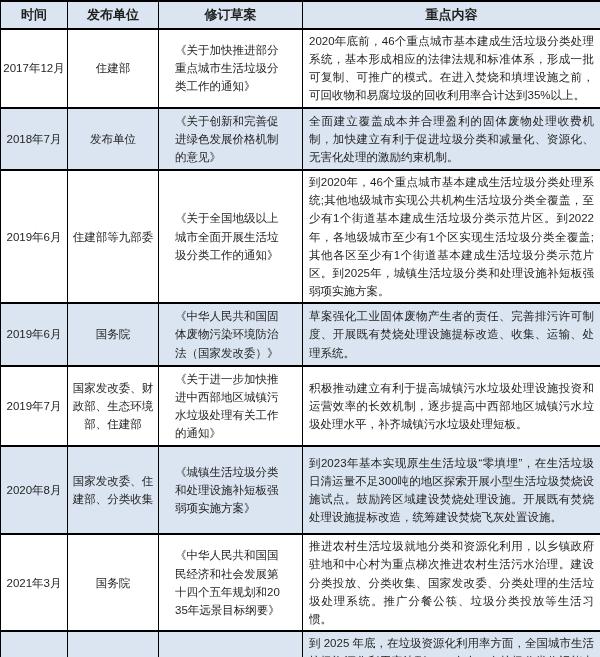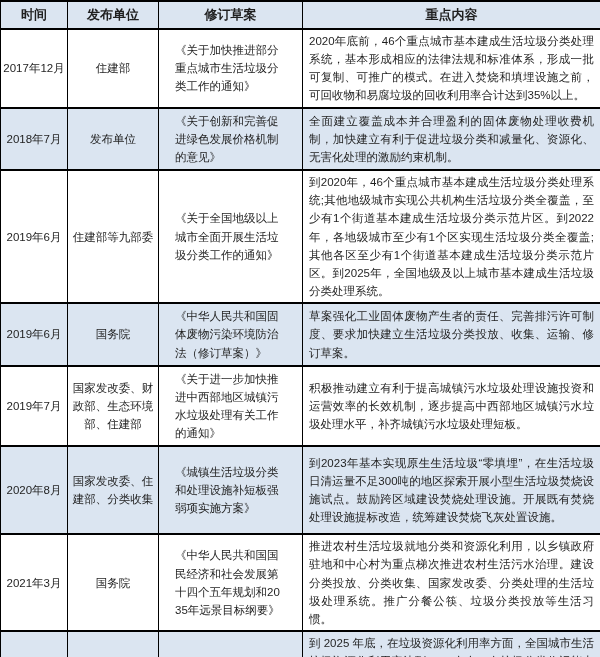--- a/index.html
+++ b/index.html
@@ -89,27 +89,27 @@
     <tr class="r1 alt">
       <td class="time">2018年7月</td>
       <td class="unit">发布单位</td>
       <td class="policy">《关于创新和完善促进绿色发展价格机制的意见》</td>
       <td class="content">全面建立覆盖成本并合理盈利的固体废物处理收费机制，加快建立有利于促进垃圾分类和减量化、资源化、无害化处理的激励约束机制。</td>
     </tr>
     <tr class="r2">
       <td class="time">2019年6月</td>
       <td class="unit">住建部等九部委</td>
       <td class="policy">《关于全国地级以上城市全面开展生活垃圾分类工作的通知》</td>
-      <td class="content">到2020年，46个重点城市基本建成生活垃圾分类处理系统;其他地级城市实现公共机构生活垃圾分类全覆盖，至少有1个街道基本建成生活垃圾分类示范片区。到2022年，各地级城市至少有1个区实现生活垃圾分类全覆盖;其他各区至少有1个街道基本建成生活垃圾分类示范片区。到2025年，全国地级及以上城市基本建成生活垃圾分类处理系统。</td>
+      <td class="content">到2020年，46个重点城市基本建成生活垃圾分类处理系统;其他地级城市实现公共机构生活垃圾分类全覆盖，至少有1个街道基本建成生活垃圾分类示范片区。到2022年，各地级城市至少有1个区实现生活垃圾分类全覆盖;其他各区至少有1个街道基本建成生活垃圾分类示范片区。到2025年，城镇生活垃圾分类和处理设施补短板强弱项实施方案。</td>
     </tr>
     <tr class="r3 alt">
       <td class="time">2019年6月</td>
       <td class="unit">国务院</td>
-      <td class="policy">《中华人民共和国固体废物污染环境防治法（修订草案）》</td>
-      <td class="content">草案强化工业固体废物产生者的责任、完善排污许可制度、要求加快建立生活垃圾分类投放、收集、运输、修订草案。</td>
+      <td class="policy">《中华人民共和国固体废物污染环境防治法（国家发改委）》</td>
+      <td class="content">草案强化工业固体废物产生者的责任、完善排污许可制度、开展既有焚烧处理设施提标改造、收集、运输、处理系统。</td>
     </tr>
     <tr class="r4">
       <td class="time">2019年7月</td>
       <td class="unit">国家发改委、财政部、生态环境部、住建部</td>
       <td class="policy">《关于进一步加快推进中西部地区城镇污水垃圾处理有关工作的通知》</td>
       <td class="content">积极推动建立有利于提高城镇污水垃圾处理设施投资和运营效率的长效机制，逐步提高中西部地区城镇污水垃圾处理水平，补齐城镇污水垃圾处理短板。</td>
     </tr>
     <tr class="r5 alt">
       <td class="time">2020年8月</td>
       <td class="unit">国家发改委、住建部、分类收集</td>

